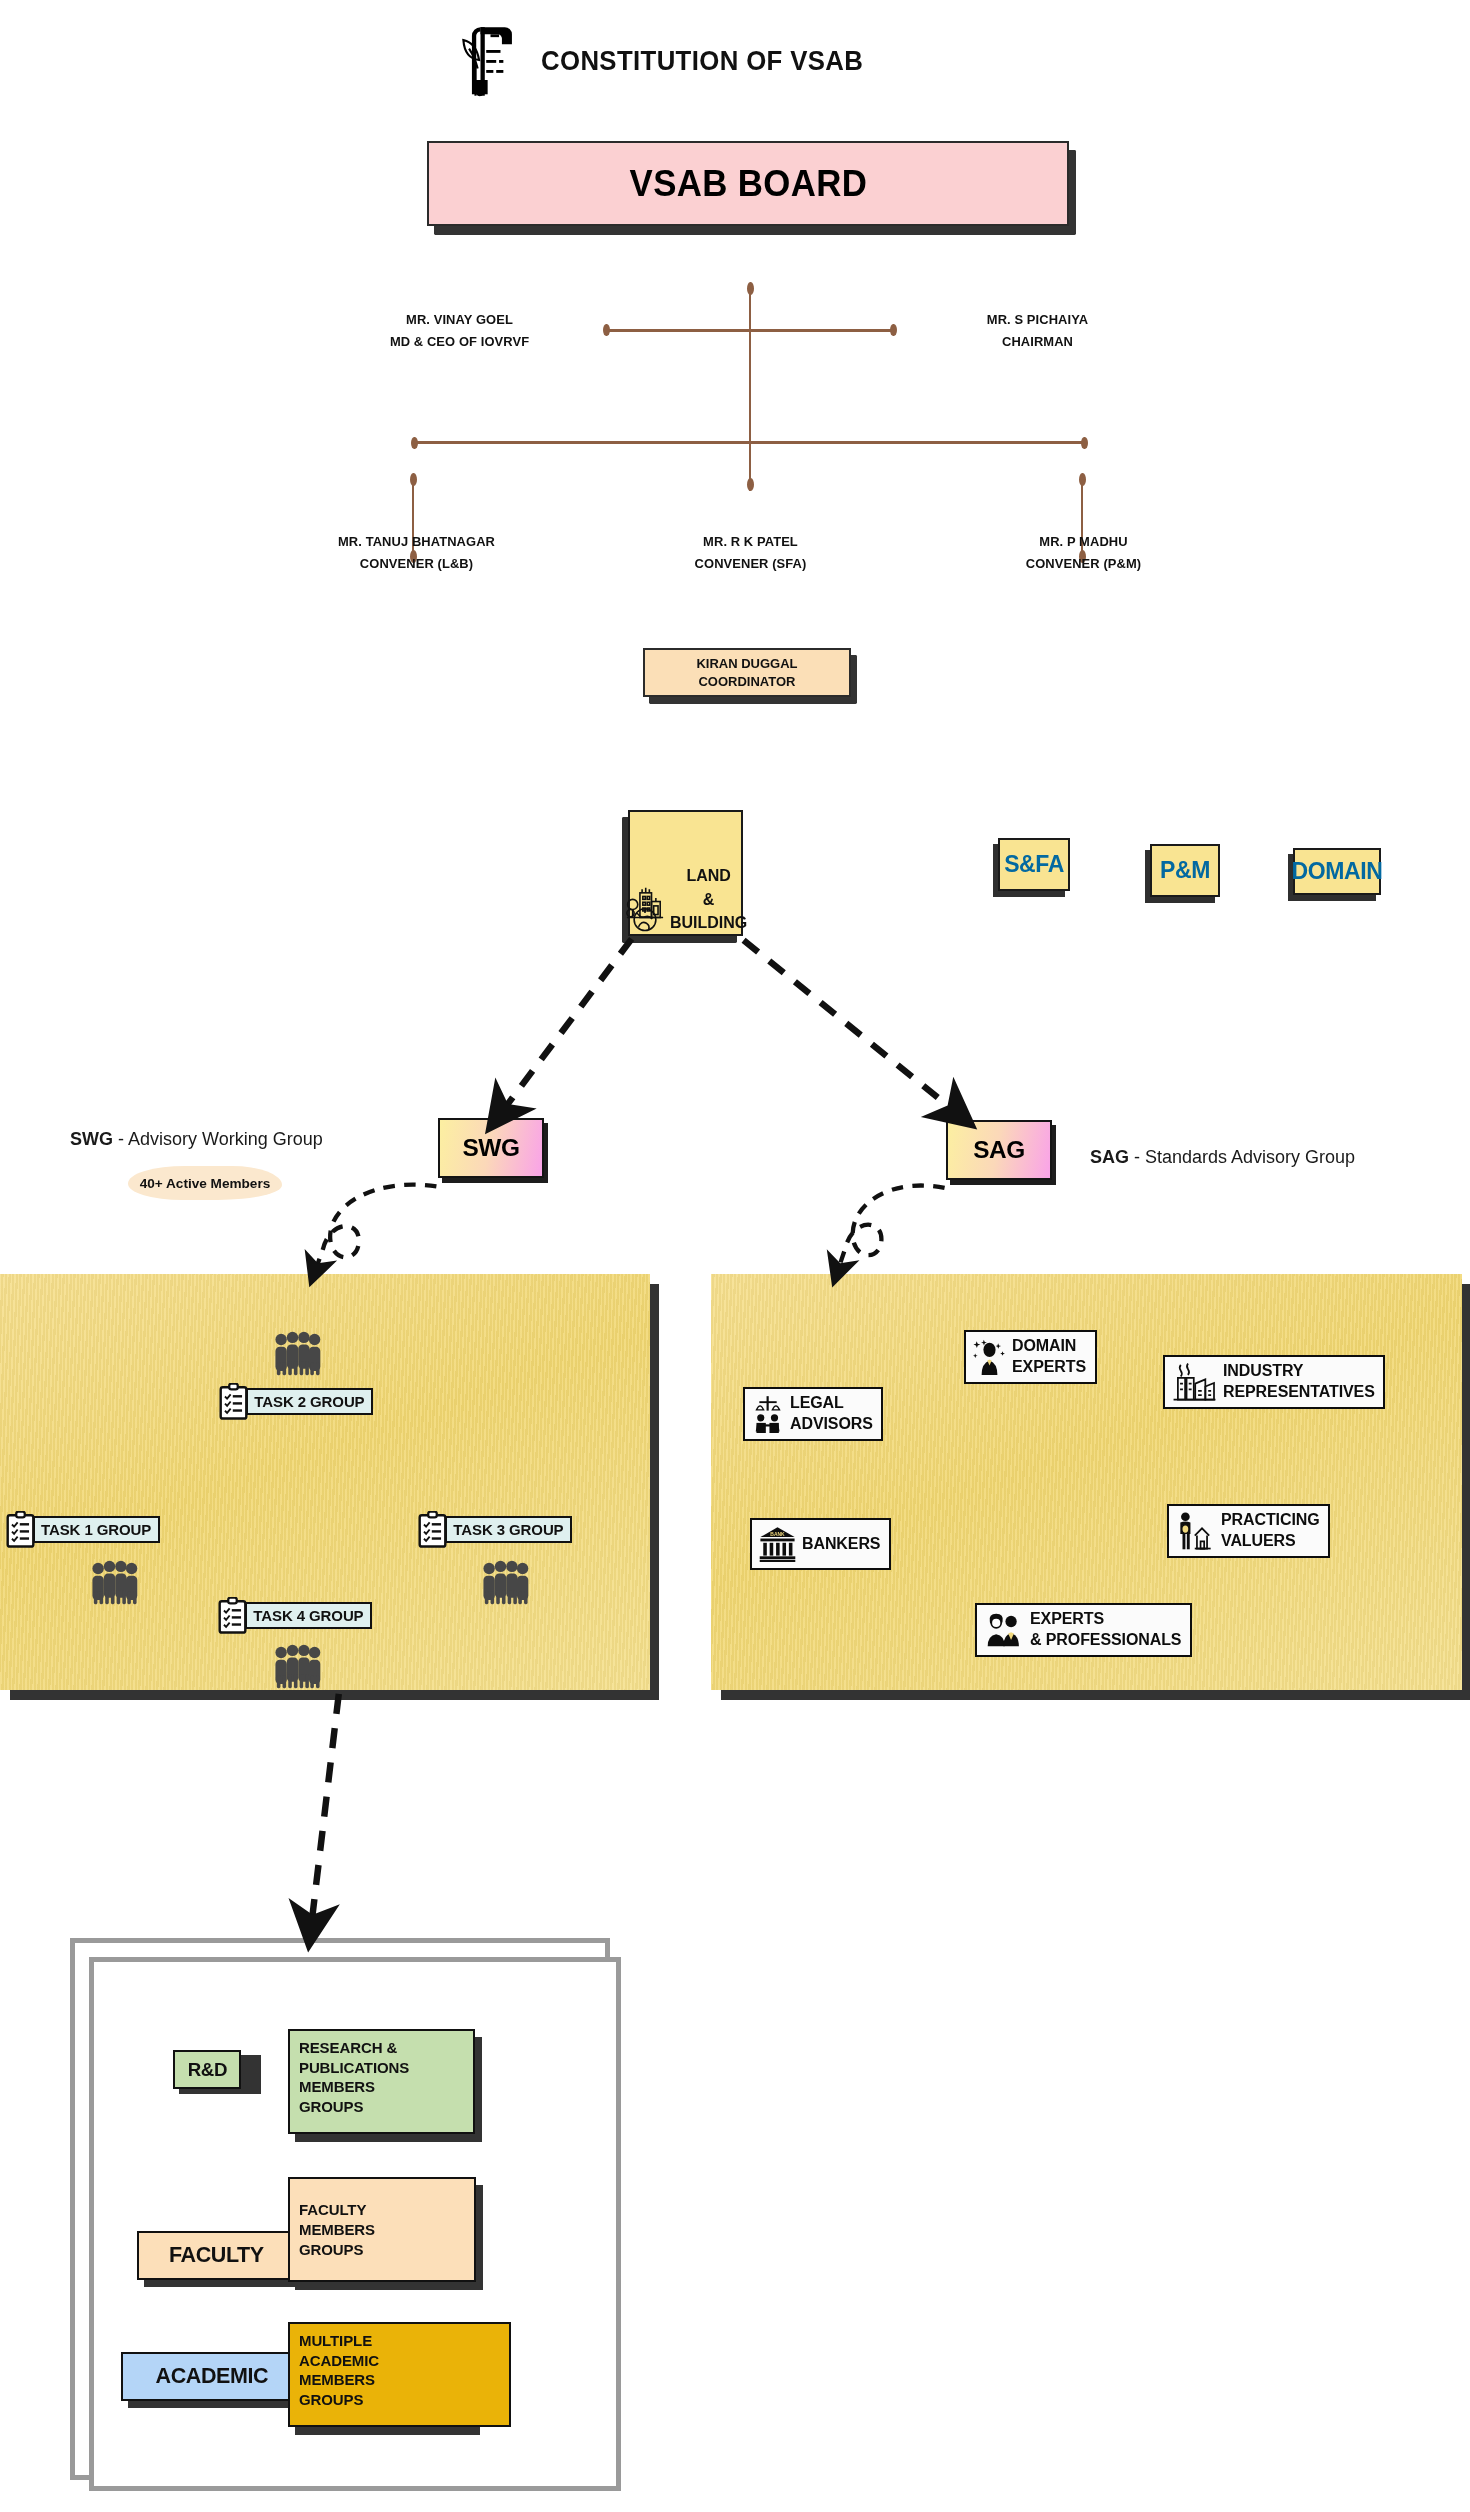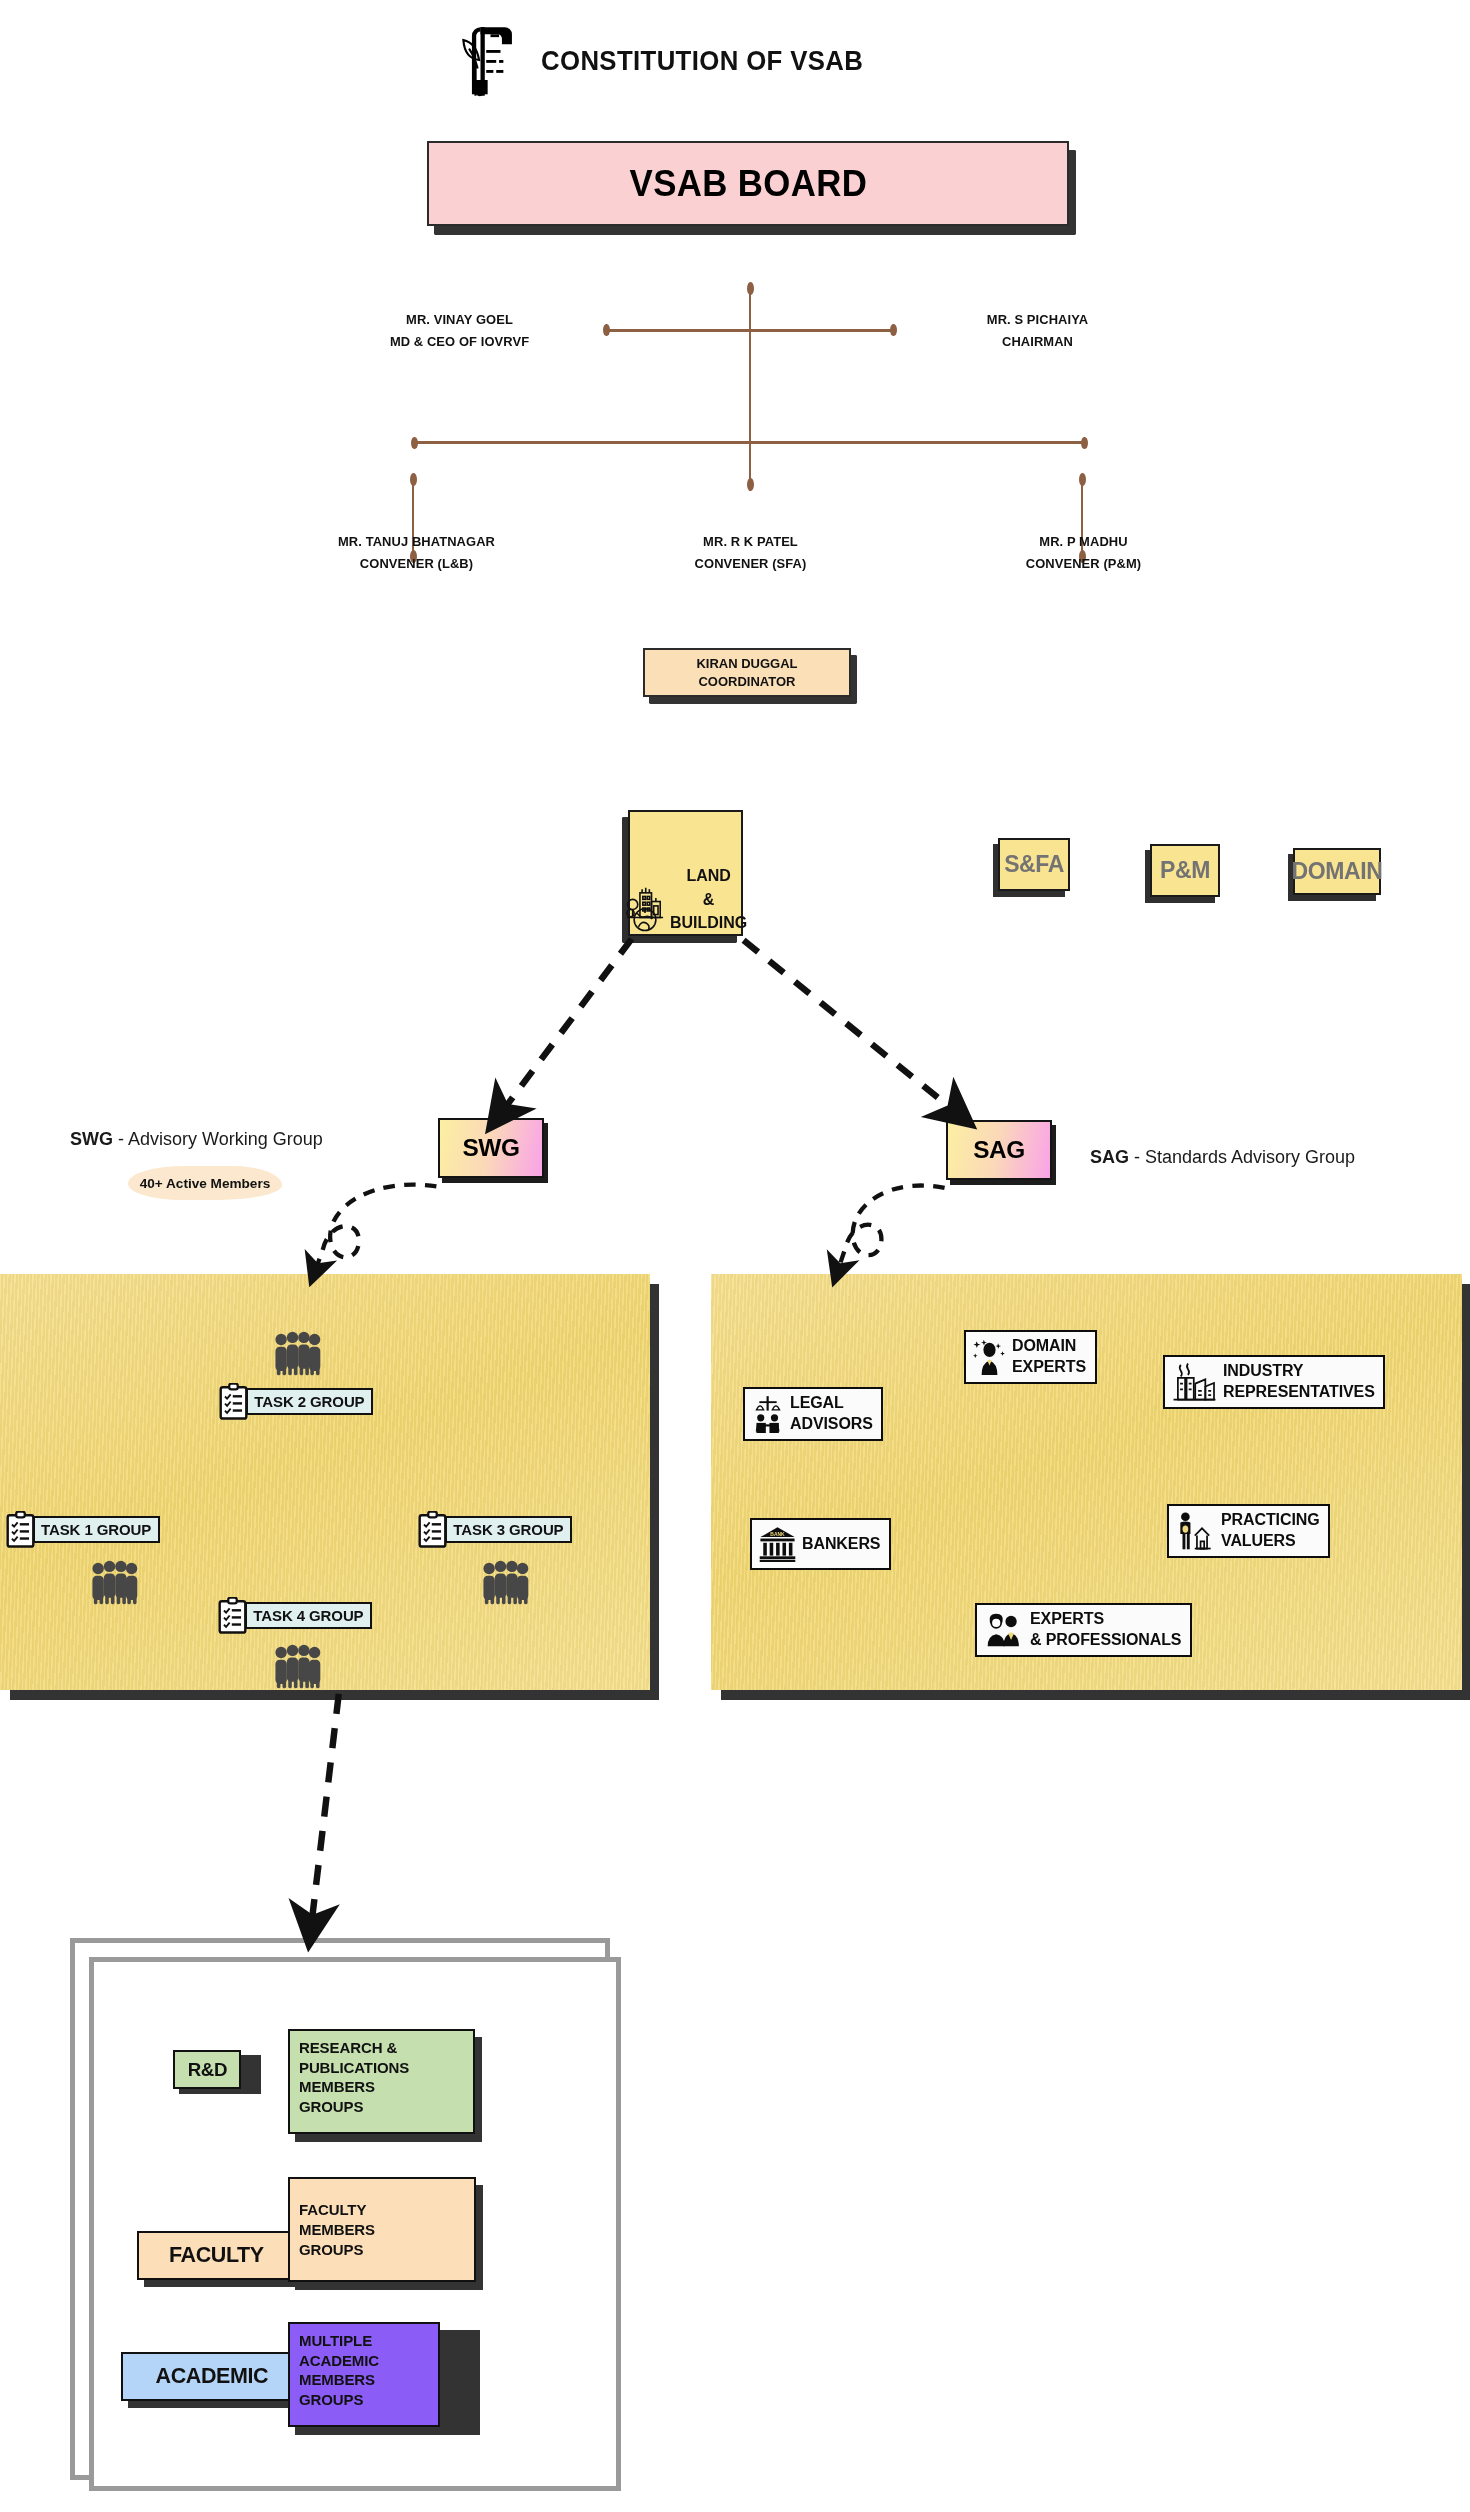--- a/index.html
+++ b/index.html
@@ -61,21 +61,21 @@
   }
   #lb-icon { width: 42px; height: 45px; flex: 0 0 auto; }
   #lb-label { font-size: 16px; font-weight: 800; color: #111; line-height: 1.45; text-align: center; }
 
   
   .cat-wrap { position: absolute; }
   .cat-box {
     position: absolute; inset: 0; background: #f9e492; border: 2.9px solid #1a1a1a;
     display: flex; align-items: center; justify-content: center;
   }
-  .cat-box span { font-size: 23px; font-weight: 800; color: #737373; letter-spacing: -0.4px; }
+  .cat-box span { font-size: 23px; font-weight: 800; color: #0369a1; letter-spacing: -0.4px; }
   .cat-shadow { position: absolute; background: #2f2f2f; }
 
   
   .gbox-wrap { position: absolute; width: 106px; height: 60px; }
   .gbox {
     position: absolute; inset: 0; border: 2.9px solid #141414;
     background: linear-gradient(100deg, #fcefa1 0%, #fbd8b9 48%, #f9a3e8 100%);
     display: flex; align-items: center; justify-content: center;
   }
   .gbox span { font-size: 24.4px; font-weight: 800; color: #000; letter-spacing: -0.4px; }
@@ -601,21 +601,21 @@
           <span>GROUPS</span>
         </div>
       </div>
 
       <div class="row-wrap" style="left:0px; top:0px;">
         <div class="box-shadow-sm" style="left:34px; top:397px; width:181px; height:49px;"></div>
         <div class="tagbox" style="left:27px; top:390px; width:181px; height:49px; background:#b4d5f7;">
           <span>ACADEMIC</span>
         </div>
         <div class="box-shadow-sm" style="left:201px; top:368px; width:185px; height:105px;"></div>
-        <div class="descbox" style="left:194px; top:360px; width:152px; height:105px; background:#8b5cf6;">
+        <div class="descbox" style="left:194px; top:360px; width:223px; height:105px; background:#eab308;">
           <span>MULTIPLE</span>
           <span>ACADEMIC</span>
           <span>MEMBERS</span>
           <span>GROUPS</span>
         </div>
       </div>
 
     </div>
   </div>
 

